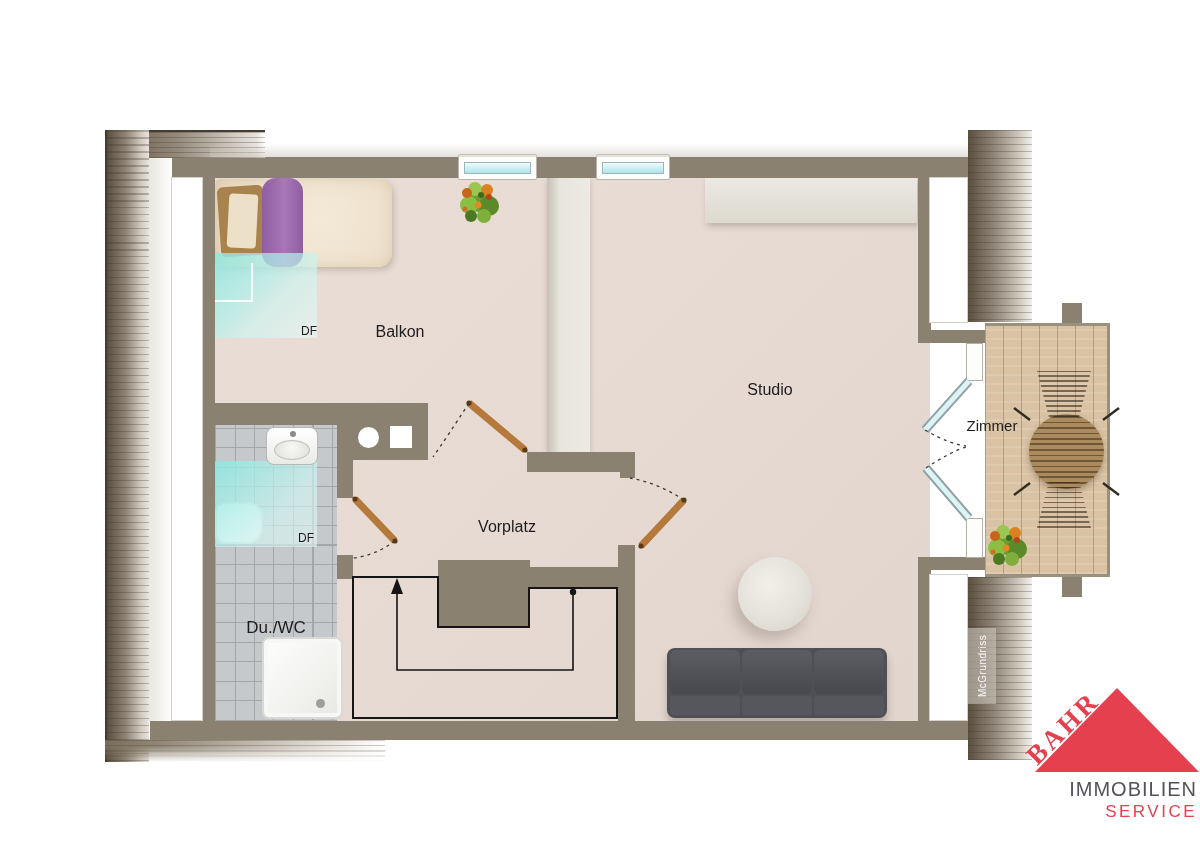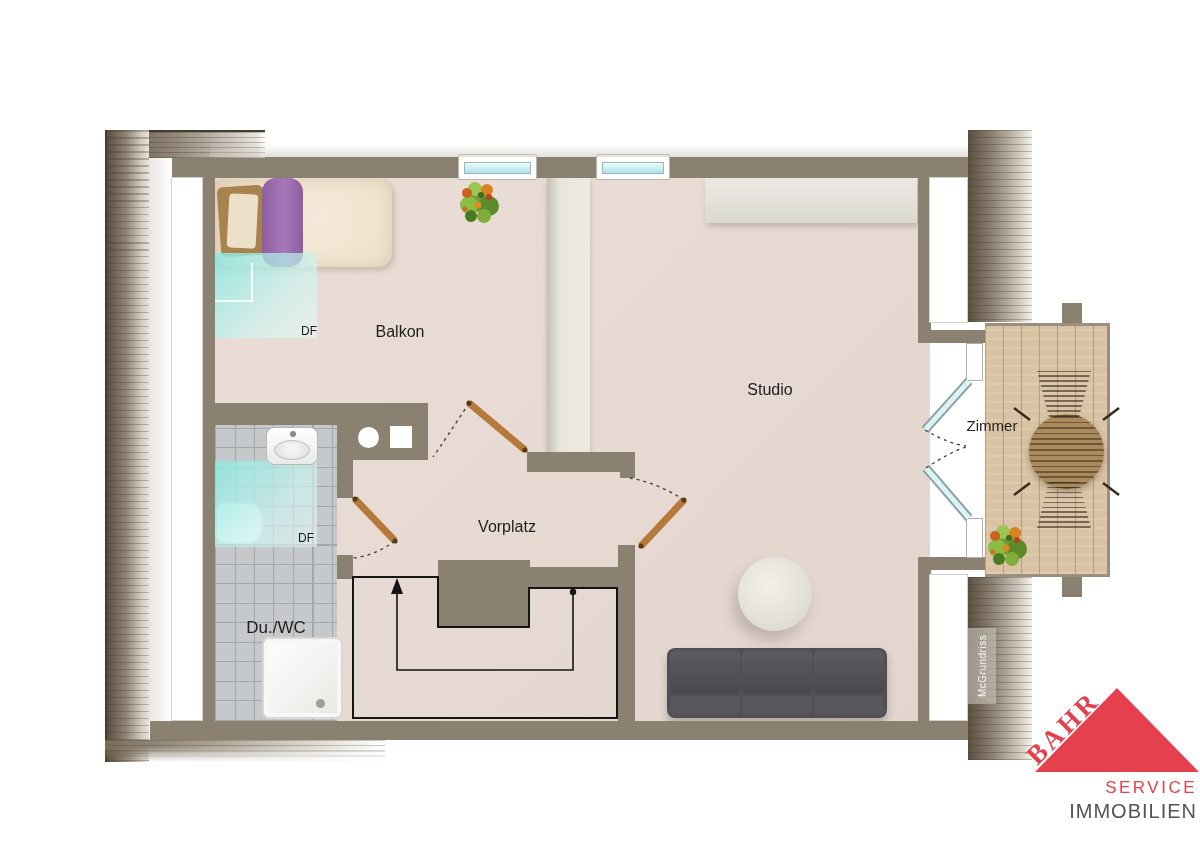--- a/index.html
+++ b/index.html
@@ -235,18 +235,18 @@
               display:flex;align-items:center;justify-content:center;">McGrundriss</div>
 
   <div class="abs" style="left:900px;top:680px;width:300px;height:168px;">
     <div style="position:absolute;left:135px;top:8px;width:0;height:0;
                 border-left:82px solid transparent;border-right:82px solid transparent;
                 border-bottom:84px solid var(--logo-red,#e5404d);"></div>
     <div style="position:absolute;left:108px;top:33px;width:110px;text-align:center;
                 transform:rotate(-45deg);color:var(--logo-red,#e5404d);
                 font-family:'Liberation Serif',serif;font-weight:bold;font-size:27px;letter-spacing:3px;">BAHR</div>
     <div style="position:absolute;left:0;top:97px;width:297px;text-align:right;">
+      <div class="logo-line">IMMOBILIEN</div>
       <div class="logo-line" style="color:var(--logo-red,#e5404d);font-size:17px;letter-spacing:2.5px;line-height:22px;">SERVICE</div>
-      <div class="logo-line">IMMOBILIEN</div>
     </div>
   </div>
 
 </div>
 
 </body></html>

